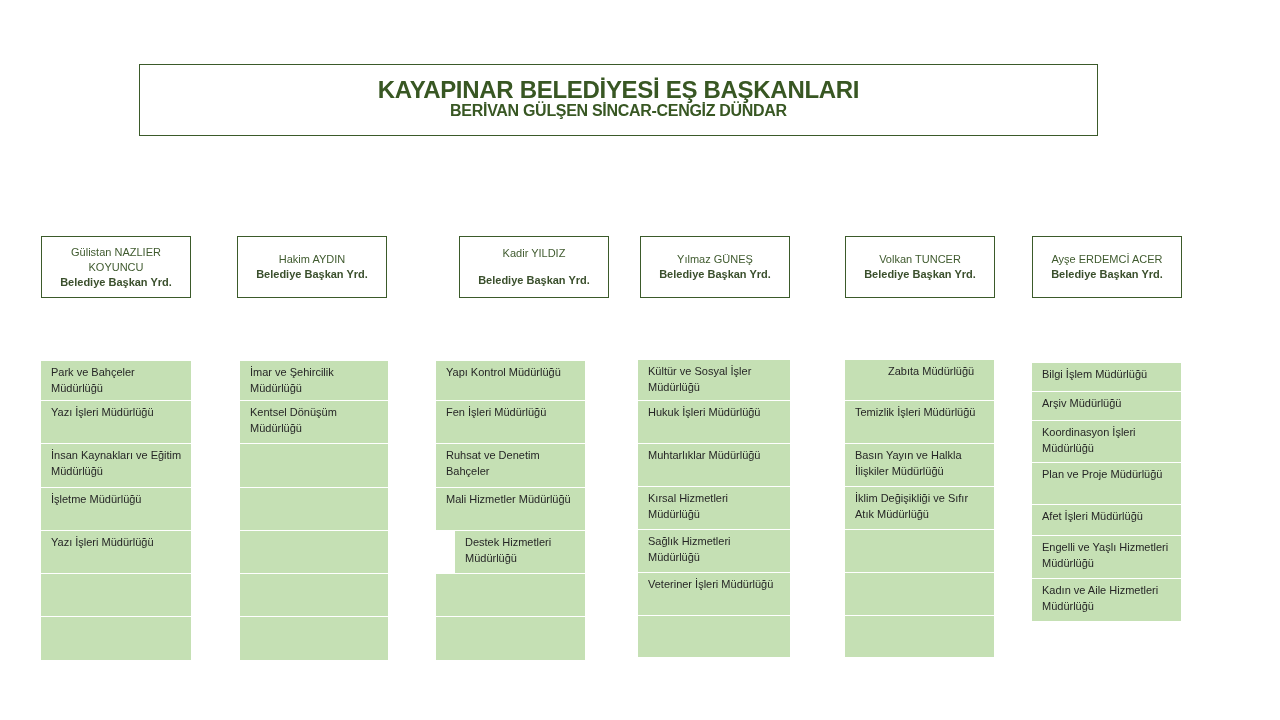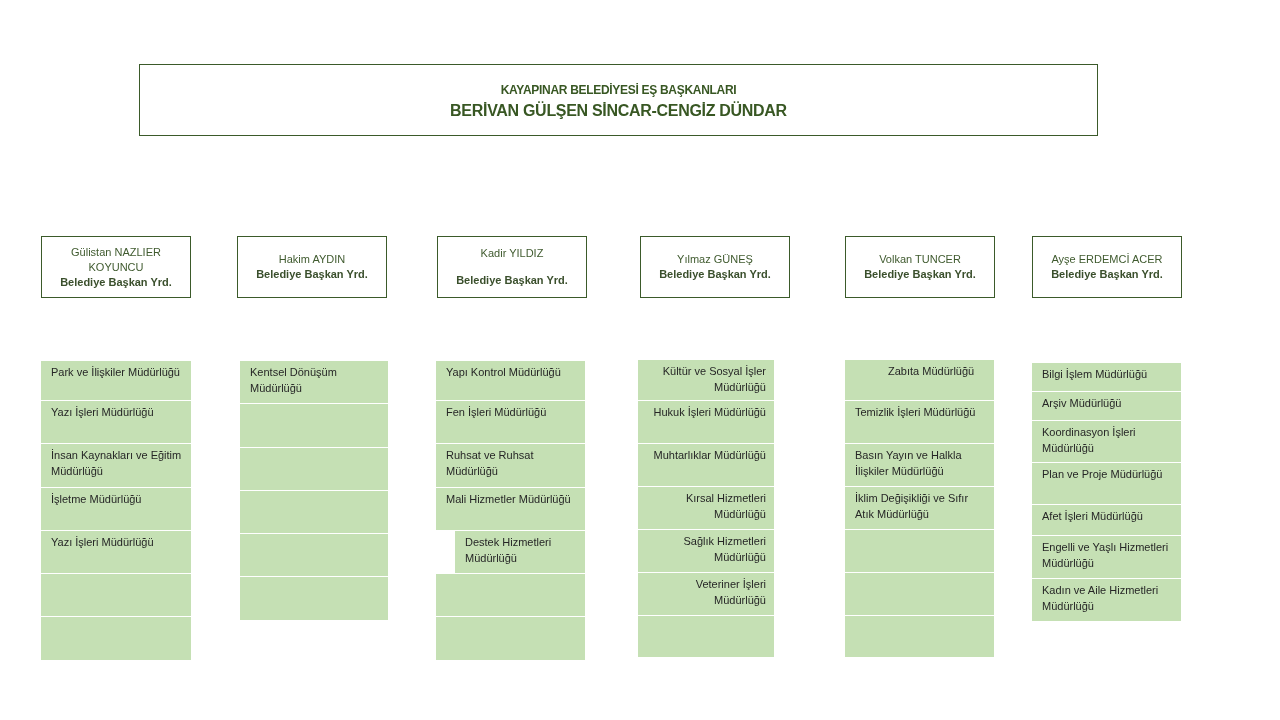--- a/index.html
+++ b/index.html
@@ -20,21 +20,21 @@
       top: 64px;
       width: 959px;
       height: 72px;
       border: 1.5px solid #3b5a2a;
       box-sizing: border-box;
       background: #fff;
       text-align: center;
     }
     .title-main {
       margin-top: 14px;
-      font-size: 12px;
+      font-size: 24px;
       font-weight: bold;
       color: #385723;
       letter-spacing: -0.3px;
       line-height: 22px;
     }
     .title-sub {
       font-size: 16px;
       color: #385723;
       letter-spacing: -0.3px;
       line-height: 20px;
@@ -94,67 +94,68 @@
 </div>
 
 <div class="deputy-box" style="left:41px;">
   <div class="deputy-name">Gülistan NAZLIER KOYUNCU</div>
   <div class="deputy-role">Belediye Başkan Yrd.</div>
 </div>
 <div class="deputy-box" style="left:237px;">
   <div class="deputy-name">Hakim AYDIN</div>
   <div class="deputy-role">Belediye Başkan Yrd.</div>
 </div>
-<div class="deputy-box" style="left:437px;gap:12px;">
+<div class="deputy-box" style="left:459px;gap:12px;">
   <div class="deputy-name">Kadir YILDIZ</div>
   <div class="deputy-role">Belediye Başkan Yrd.</div>
 </div>
 <div class="deputy-box" style="left:640px;">
   <div class="deputy-name">Yılmaz GÜNEŞ</div>
   <div class="deputy-role">Belediye Başkan Yrd.</div>
 </div>
 <div class="deputy-box" style="left:845px;">
   <div class="deputy-name">Volkan TUNCER</div>
   <div class="deputy-role">Belediye Başkan Yrd.</div>
 </div>
 <div class="deputy-box" style="left:1032px;">
   <div class="deputy-name">Ayşe ERDEMCİ  ACER</div>
   <div class="deputy-role">Belediye Başkan Yrd.</div>
 </div>
 
 <div class="column" style="left:41px; top:361px;">
-  <div class="cell" style="height:40px;">Park ve İlişkiler Müdürlüğü</div>
+  <div class="cell" style="height:40px;">Park ve Bahçeler Müdürlüğü</div>
   <div class="cell" style="height:43px;">Yazı İşleri Müdürlüğü</div>
   <div class="cell" style="height:44px;">İnsan Kaynakları ve Eğitim Müdürlüğü</div>
   <div class="cell" style="height:43px;">İşletme Müdürlüğü</div>
   <div class="cell" style="height:43px;">Yazı İşleri Müdürlüğü</div>
   <div class="cell" style="height:43px;"></div>
   <div class="cell" style="height:43px;"></div>
 </div>
 
 <div class="column" style="left:240px; top:361px; width:148px;">
+  <div class="cell" style="height:40px;">İmar ve Şehircilik Müdürlüğü</div>
   <div class="cell" style="height:43px;">Kentsel Dönüşüm Müdürlüğü</div>
   <div class="cell" style="height:44px;"></div>
   <div class="cell" style="height:43px;"></div>
   <div class="cell" style="height:43px;"></div>
   <div class="cell" style="height:43px;"></div>
   <div class="cell" style="height:43px;"></div>
 </div>
 
 <div class="column" style="left:436px; top:361px; width:149px;">
   <div class="cell" style="height:40px;">Yapı Kontrol Müdürlüğü</div>
   <div class="cell" style="height:43px;">Fen İşleri Müdürlüğü</div>
-  <div class="cell" style="height:44px;">Ruhsat ve Ruhsat Müdürlüğü</div>
+  <div class="cell" style="height:44px;">Ruhsat ve Denetim Bahçeler</div>
   <div class="cell" style="height:43px;">Mali Hizmetler Müdürlüğü</div>
   <div class="cell" style="height:43px;margin-left:19px;">Destek Hizmetleri Müdürlüğü</div>
   <div class="cell" style="height:43px;"></div>
   <div class="cell" style="height:43px;"></div>
 </div>
 
-<div class="column" style="left:638px; top:360px; width:136px;text-align:right;">
+<div class="column" style="left:638px; top:360px; width:152px;">
   <div class="cell" style="height:41px;">Kültür ve Sosyal İşler Müdürlüğü</div>
   <div class="cell" style="height:43px;">Hukuk İşleri Müdürlüğü</div>
   <div class="cell" style="height:43px;">Muhtarlıklar Müdürlüğü</div>
   <div class="cell" style="height:43px;">Kırsal Hizmetleri Müdürlüğü</div>
   <div class="cell" style="height:43px;">Sağlık Hizmetleri Müdürlüğü</div>
   <div class="cell" style="height:43px;">Veteriner İşleri Müdürlüğü</div>
   <div class="cell" style="height:41px;"></div>
 </div>
 
 <div class="column" style="left:845px; top:360px; width:149px;">

